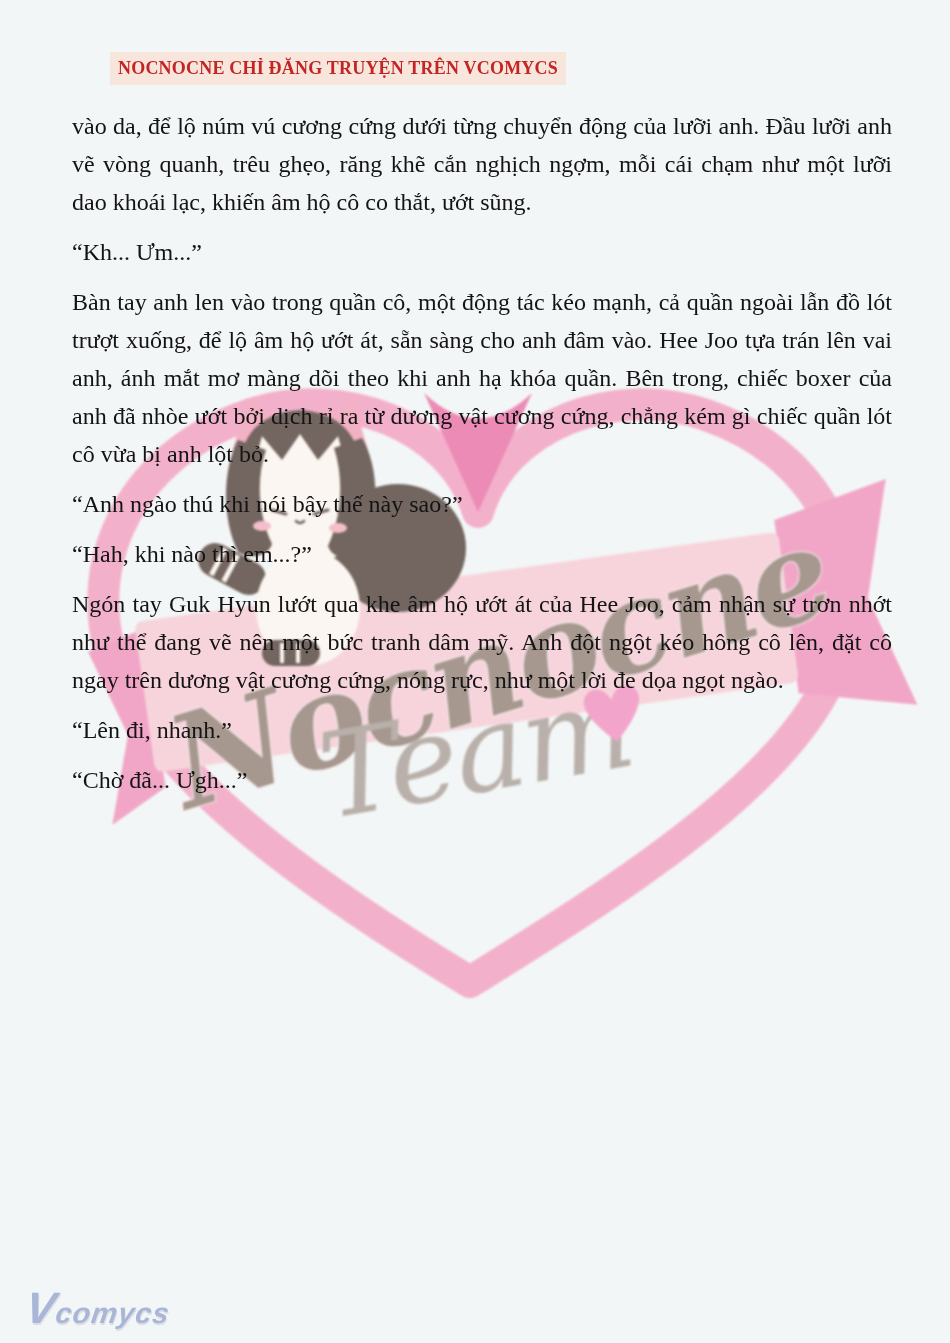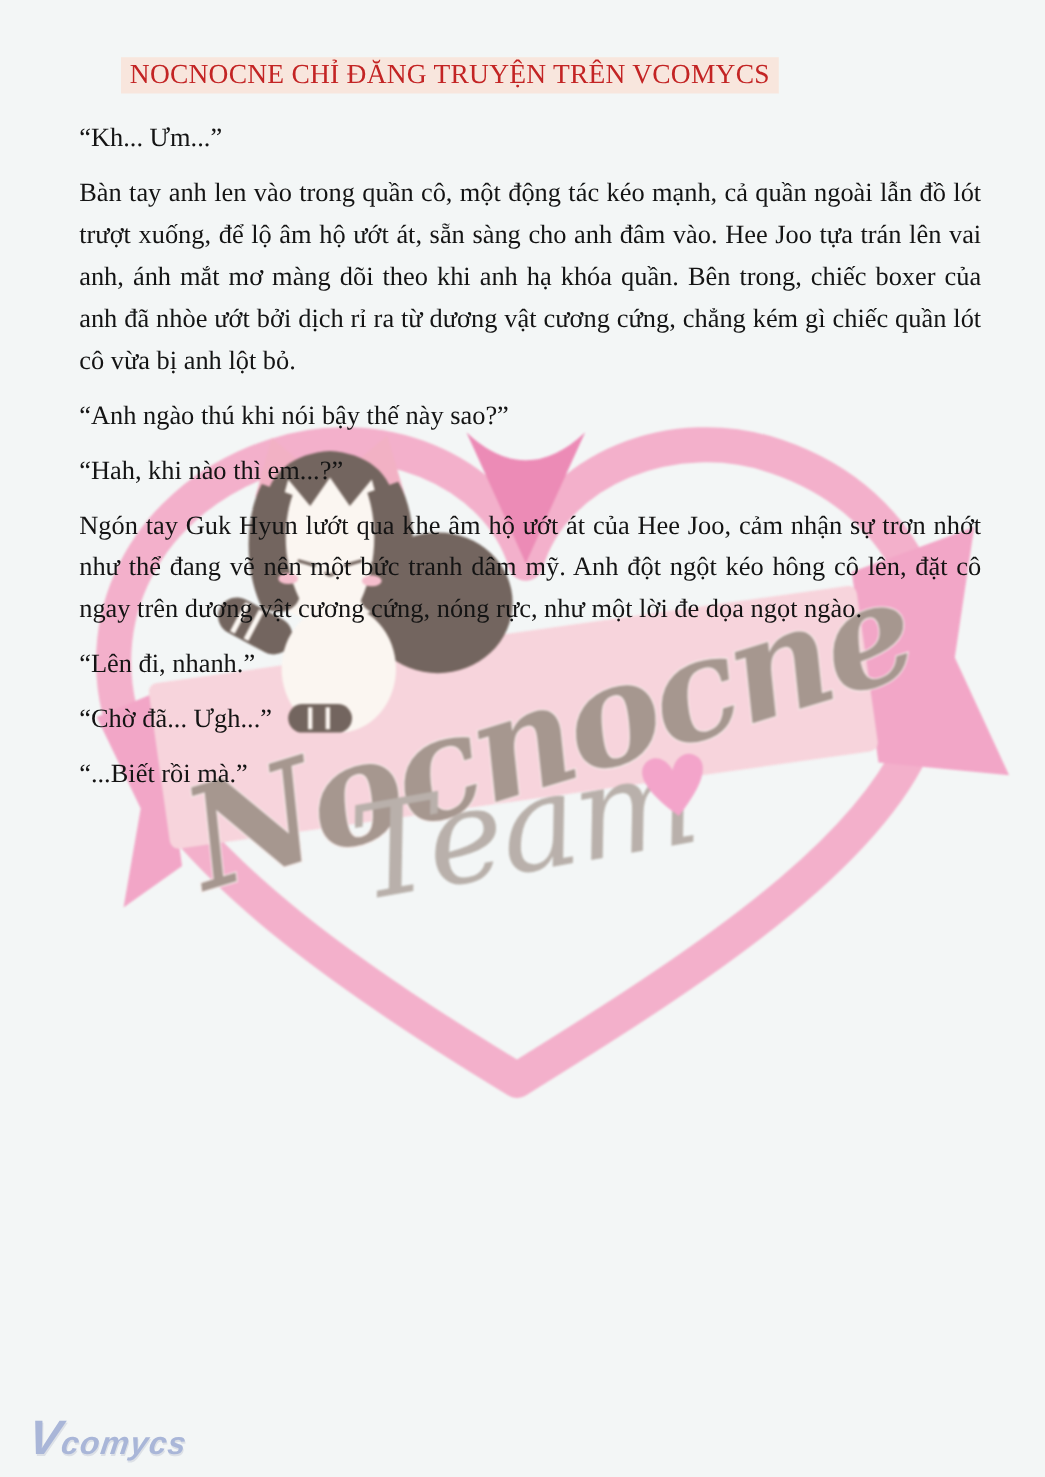--- a/index.html
+++ b/index.html
@@ -34,22 +34,22 @@
     z-index:1;
     padding:52px 58px 0 72px;
     box-sizing:border-box;
     color:#141414;
   }
   .header-banner{
     display:inline-block;
     margin-left:38px;
     margin-bottom:22px;
     padding:2px 8px 3px 8px;
-    font-weight:normal;
-    font-size:25px;
+    font-weight:bold;
+    font-size:18px;
     line-height:28px;
     letter-spacing:.2px;
   }
   .paragraphs p{
     margin:0 0 12px 0;
     font-size:24px;
     line-height:38px;
     text-align:justify;
   }
   .footer-logo{
@@ -125,24 +125,24 @@
   <text class="wm-team" x="475" y="792" text-anchor="middle" font-size="118" transform="rotate(-10 475 745)" fill="#b6ada7">Team</text>
 
   <path d="M 613 742 C 590 720 580 702 588 692 C 596 683 608 687 613 700
            C 618 687 630 683 638 692 C 646 702 636 720 613 742 Z" transform="rotate(-8 613 712)" fill="#f3a0c8"></path>
 </svg>
 
 <div class="page-content">
   <div class="header-banner" style="color: rgb(195, 36, 36); background-color: rgb(248, 230, 221);">NOCNOCNE CHỈ ĐĂNG TRUYỆN TRÊN VCOMYCS</div>
 
   <div class="paragraphs">
+      <p>vào da, để lộ núm vú cương cứng dưới từng chuyển động của lưỡi anh. Đầu lưỡi anh vẽ vòng quanh, trêu ghẹo, răng khẽ cắn nghịch ngợm, mỗi cái chạm như một lưỡi dao khoái lạc, khiến âm hộ cô co thắt, ướt sũng.</p>
       <p>“Kh... Ưm...”</p>
       <p>Bàn tay anh len vào trong quần cô, một động tác kéo mạnh, cả quần ngoài lẫn đồ lót trượt xuống, để lộ âm hộ ướt át, sẵn sàng cho anh đâm vào. Hee Joo tựa trán lên vai anh, ánh mắt mơ màng dõi theo khi anh hạ khóa quần. Bên trong, chiếc boxer của anh đã nhòe ướt bởi dịch rỉ ra từ dương vật cương cứng, chẳng kém gì chiếc quần lót cô vừa bị anh lột bỏ.</p>
       <p>“Anh ngào thú khi nói bậy thế này sao?”</p>
       <p>“Hah, khi nào thì em...?”</p>
       <p>Ngón tay Guk Hyun lướt qua khe âm hộ ướt át của Hee Joo, cảm nhận sự trơn nhớt như thể đang vẽ nên một bức tranh dâm mỹ. Anh đột ngột kéo hông cô lên, đặt cô ngay trên dương vật cương cứng, nóng rực, như một lời đe dọa ngọt ngào.</p>
       <p>“Lên đi, nhanh.”</p>
       <p>“Chờ đã... Ưgh...”</p>
-      <p>“...Biết rồi mà.”</p>
     </div>
 </div>
 
 <div class="footer-logo" style="color: rgb(169, 182, 216);"><span class="v">V</span><span class="rest">comycs</span></div>
 
 </body></html>

